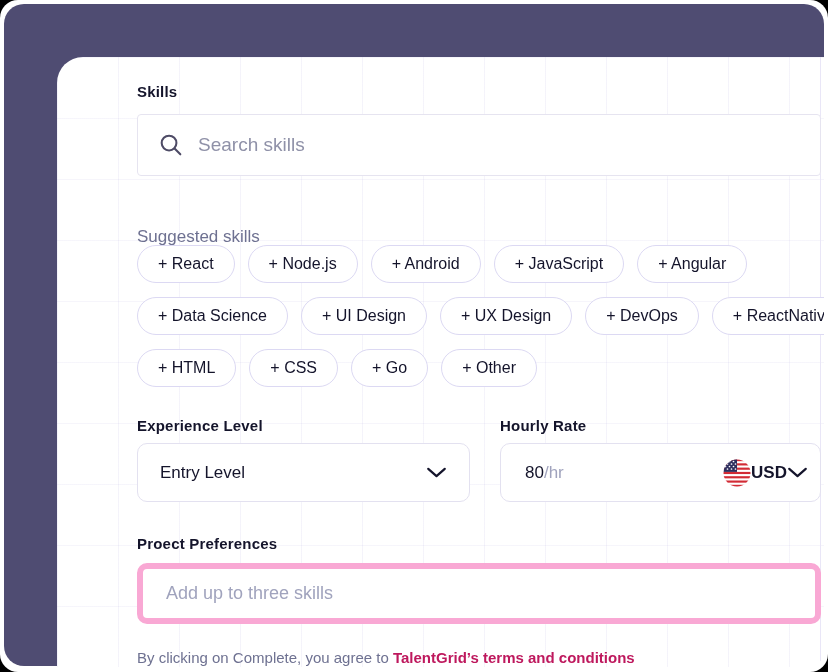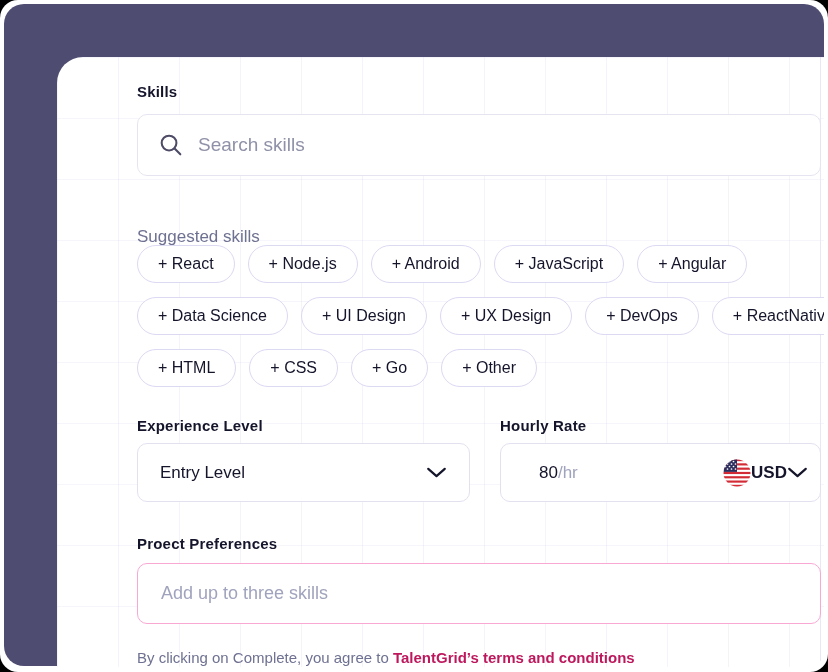--- a/index.html
+++ b/index.html
@@ -28,21 +28,21 @@
       repeating-linear-gradient(to bottom, rgba(104,90,190,0.06) 0 1px, transparent 1px 61px);
   }
   .edge-line { position:absolute; left:763px; top:0; bottom:0; width:1px; background:#E9E6F7; }
 
   .abs { position:absolute; }
   .label { font-size:15px; font-weight:600; color:#14142B; letter-spacing:.2px; }
   .label-soft { font-size:17px; color:#6E7191; }
 
   .search-box {
     left:80px; top:57px; width:684px; height:62px;
-    background:#fff; border:1px solid #E6E4F0; border-radius:10px;
+    background:#fff; border:1px solid #E6E4F0; border-radius:4px;
     display:flex; align-items:center; padding:0 20px; gap:14px; z-index:1;
   }
   .search-box input {
     border:none; outline:none; flex:1; font-size:19px; color:#14142B;
     font-family:"Liberation Sans", sans-serif; background:transparent;
   }
   .search-box input::placeholder { color:#8F91A8; }
 
   .chips { left:80px; top:188px; width:700px; z-index:1; }
   .chip-row { display:flex; gap:13px; margin-bottom:14px; }
@@ -51,29 +51,29 @@
     border:1px solid #DCD9F3; border-radius:19px;
     font-size:16px; color:#14142B; font-family:"Liberation Sans", sans-serif;
     display:inline-flex; align-items:center; white-space:nowrap; cursor:pointer;
   }
 
   .select-box {
     height:59px; background:#fff; border:1px solid #E3E1F0; border-radius:10px;
     display:flex; align-items:center; z-index:1; cursor:pointer;text-align:center;
   }
   .exp-box { left:80px; top:386px; width:333px; padding:0 22px; justify-content:space-between; }
-  .rate-box { left:443px; top:386px; width:321px; padding:0 12px 0 38px; }
+  .rate-box { left:443px; top:386px; width:321px; padding:0 12px 0 24px; }
   .select-text { font-size:17px; color:#14142B; }
   .rate-unit { color:#A0A3BD; }
   .currency-group { margin-left:auto; display:flex; align-items:center; }
   .currency-code { font-size:17px; font-weight:700; color:#14142B; }
 
   .proj-input {
     left:80px; top:506px; width:684px; height:61px;
-    background:#fff; border:1px solid #f9a8d4; border-radius:10px;
+    background:#fff; border:6px solid #f9a8d4; border-radius:10px;
     display:flex; align-items:center; padding:0 23px; z-index:1;
   }
   .proj-input input {
     border:none; outline:none; flex:1; font-size:18px; color:#14142B;
     font-family:"Liberation Sans", sans-serif; background:transparent;
   }
   .proj-input input::placeholder { color:#A0A3BD; }
 
   .footer { left:80px; top:592px; font-size:15px; color:#6E7191; z-index:1; white-space:nowrap; }
   .footer b { color:#be185d; font-weight:700; }

